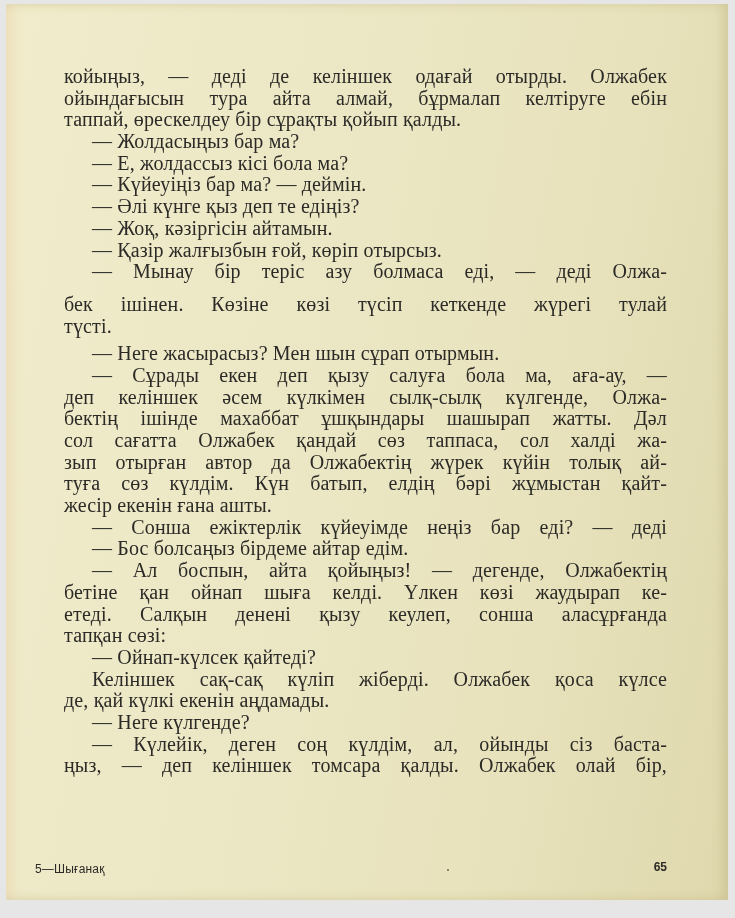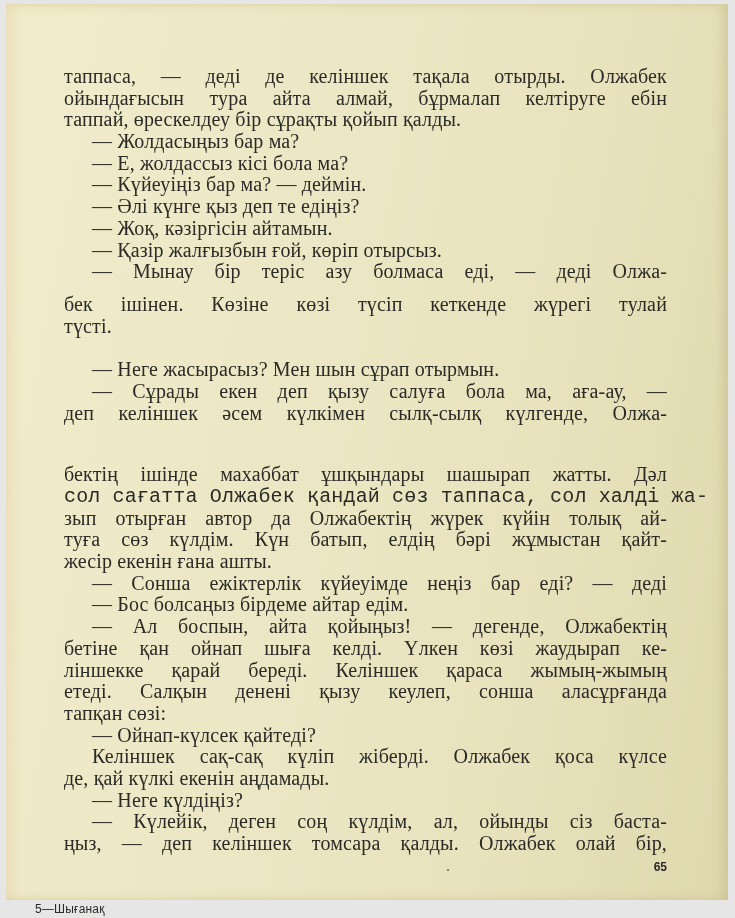--- a/index.html
+++ b/index.html
@@ -20,76 +20,75 @@
     font-size: 20px;
     letter-spacing: 0.15px;
   }
   .line {
     height: 21.7px; line-height: 21.7px;
     white-space: nowrap;
     text-align: justify; text-align-last: justify;
   }
   .line.last { text-align-last: left; }
   .line.indent { padding-left: 28px; }
-  .line.gap { margin-top: 22px; }
+  .line.gap { margin-top: 6px; }
   .footer {
     position: absolute; left: 29px; top: 856px; width: 632px; height: 22px;
     color: #2b2a26;
   }
   .footer-sig {
     position: absolute; left: 0; top: 2px;
     font-family: "Liberation Sans", "DejaVu Sans", sans-serif;
-    font-size: 12px; letter-spacing: 0.2px; margin-top: 40px;
+    font-size: 12px; letter-spacing: 0.2px;
   }
   .footer-dot {
     position: absolute; left: 412px; top: 9px; width: 2px; height: 2px;
     background: #6a6650; border-radius: 50%;
   }
   .footer-page {
     position: absolute; right: 0; top: 0;
     font-family: "Liberation Sans", "DejaVu Sans", sans-serif;
     font-size: 12px; font-weight: bold;
   }
 </style>
 </head>
 <body>
 
 <div class="page">
   <div class="text-block" id="text-block">
-      <div class="line" style="white-space: nowrap;">таппаса, — деді де келіншек тақала отырды. Олжабек</div>
+      <div class="line" style="white-space: nowrap;">койыңыз, — деді де келіншек одағай отырды. Олжабек</div>
       <div class="line" style="white-space: nowrap;">ойындағысын тура айта алмай, бұрмалап келтіруге ебін</div>
       <div class="line last" style="white-space: nowrap;">таппай, өрескелдеу бір сұрақты қойып қалды.</div>
       <div class="line indent last" style="white-space: nowrap;">— Жолдасыңыз бар ма?</div>
       <div class="line indent last" style="white-space: nowrap;">— Е, жолдассыз кісі бола ма?</div>
       <div class="line indent last" style="white-space: nowrap;">— Күйеуіңіз бар ма? — деймін.</div>
       <div class="line indent last" style="white-space: nowrap;">— Әлі күнге қыз деп те едіңіз?</div>
       <div class="line indent last" style="white-space: nowrap;">— Жоқ, кәзіргісін айтамын.</div>
       <div class="line indent last" style="white-space: nowrap;">— Қазір жалғызбын ғой, көріп отырсыз.</div>
       <div class="line indent" style="white-space: nowrap;">— Мынау бір теріс азу болмаса еді, — деді Олжа-</div>
       <div class="line" style="white-space: nowrap; margin-top: 11px;">бек ішінен. Көзіне көзі түсіп кеткенде жүрегі тулай</div>
       <div class="line last" style="white-space: nowrap;">түсті.</div>
       <div class="line indent last gap" style="white-space: nowrap;">— Неге жасырасыз? Мен шын сұрап отырмын.</div>
       <div class="line indent" style="white-space: nowrap;">— Сұрады екен деп қызу салуға бола ма, аға-ау, —</div>
       <div class="line" style="white-space: nowrap;">деп келіншек әсем күлкімен сылқ-сылқ күлгенде, Олжа-</div>
-      <div class="line" style="white-space: nowrap; margin-top: 40px;">бектің ішінде махаббат ұшқындары шашырап жатты. Дәл</div>
-      <div class="line" style="white-space: nowrap; font-family: Liberation Mono, monospace;">сол сағатта Олжабек қандай сөз таппаса, сол халді жа-</div>
+      <div class="line" style="white-space: nowrap;">бектің ішінде махаббат ұшқындары шашырап жатты. Дәл</div>
+      <div class="line" style="white-space: nowrap;">сол сағатта Олжабек қандай сөз таппаса, сол халді жа-</div>
       <div class="line" style="white-space: nowrap;">зып отырған автор да Олжабектің жүрек күйін толық ай-</div>
       <div class="line" style="white-space: nowrap;">туға сөз күлдім. Күн батып, елдің бәрі жұмыстан қайт-</div>
       <div class="line last" style="white-space: nowrap;">жесір екенін ғана ашты.</div>
       <div class="line indent" style="white-space: nowrap;">— Сонша ежіктерлік күйеуімде неңіз бар еді? — деді</div>
       <div class="line indent last" style="white-space: nowrap;">— Бос болсаңыз бірдеме айтар едім.</div>
       <div class="line indent" style="white-space: nowrap;">— Ал боспын, айта қойыңыз! — дегенде, Олжабектің</div>
       <div class="line" style="white-space: nowrap;">бетіне қан ойнап шыға келді. Үлкен көзі жаудырап ке-</div>
-      <div class="line" style="white-space: nowrap;">ліншекке қарай береді. Келіншек қараса жымың-жымың</div>
       <div class="line" style="white-space: nowrap;">етеді. Салқын денені қызу кеулеп, сонша аласұрғанда</div>
       <div class="line last" style="white-space: nowrap;">тапқан сөзі:</div>
       <div class="line indent last" style="white-space: nowrap;">— Ойнап-күлсек қайтеді?</div>
       <div class="line indent" style="white-space: nowrap;">Келіншек сақ-сақ күліп жіберді. Олжабек қоса күлсе</div>
       <div class="line last" style="white-space: nowrap;">де, қай күлкі екенін аңдамады.</div>
-      <div class="line indent last" style="white-space: nowrap;">— Неге күлдіңіз?</div>
+      <div class="line indent last" style="white-space: nowrap;">— Неге күлгенде?</div>
       <div class="line indent" style="white-space: nowrap;">— Күлейік, деген соң күлдім, ал, ойынды сіз баста-</div>
       <div class="line" style="white-space: nowrap;">ңыз, — деп келіншек томсара қалды. Олжабек олай бір,</div>
     </div>
   <div class="footer">
     <span class="footer-sig">5—Шығанақ</span>
     <span class="footer-dot"></span>
     <span class="footer-page">65</span>
   </div>
 </div>
 

